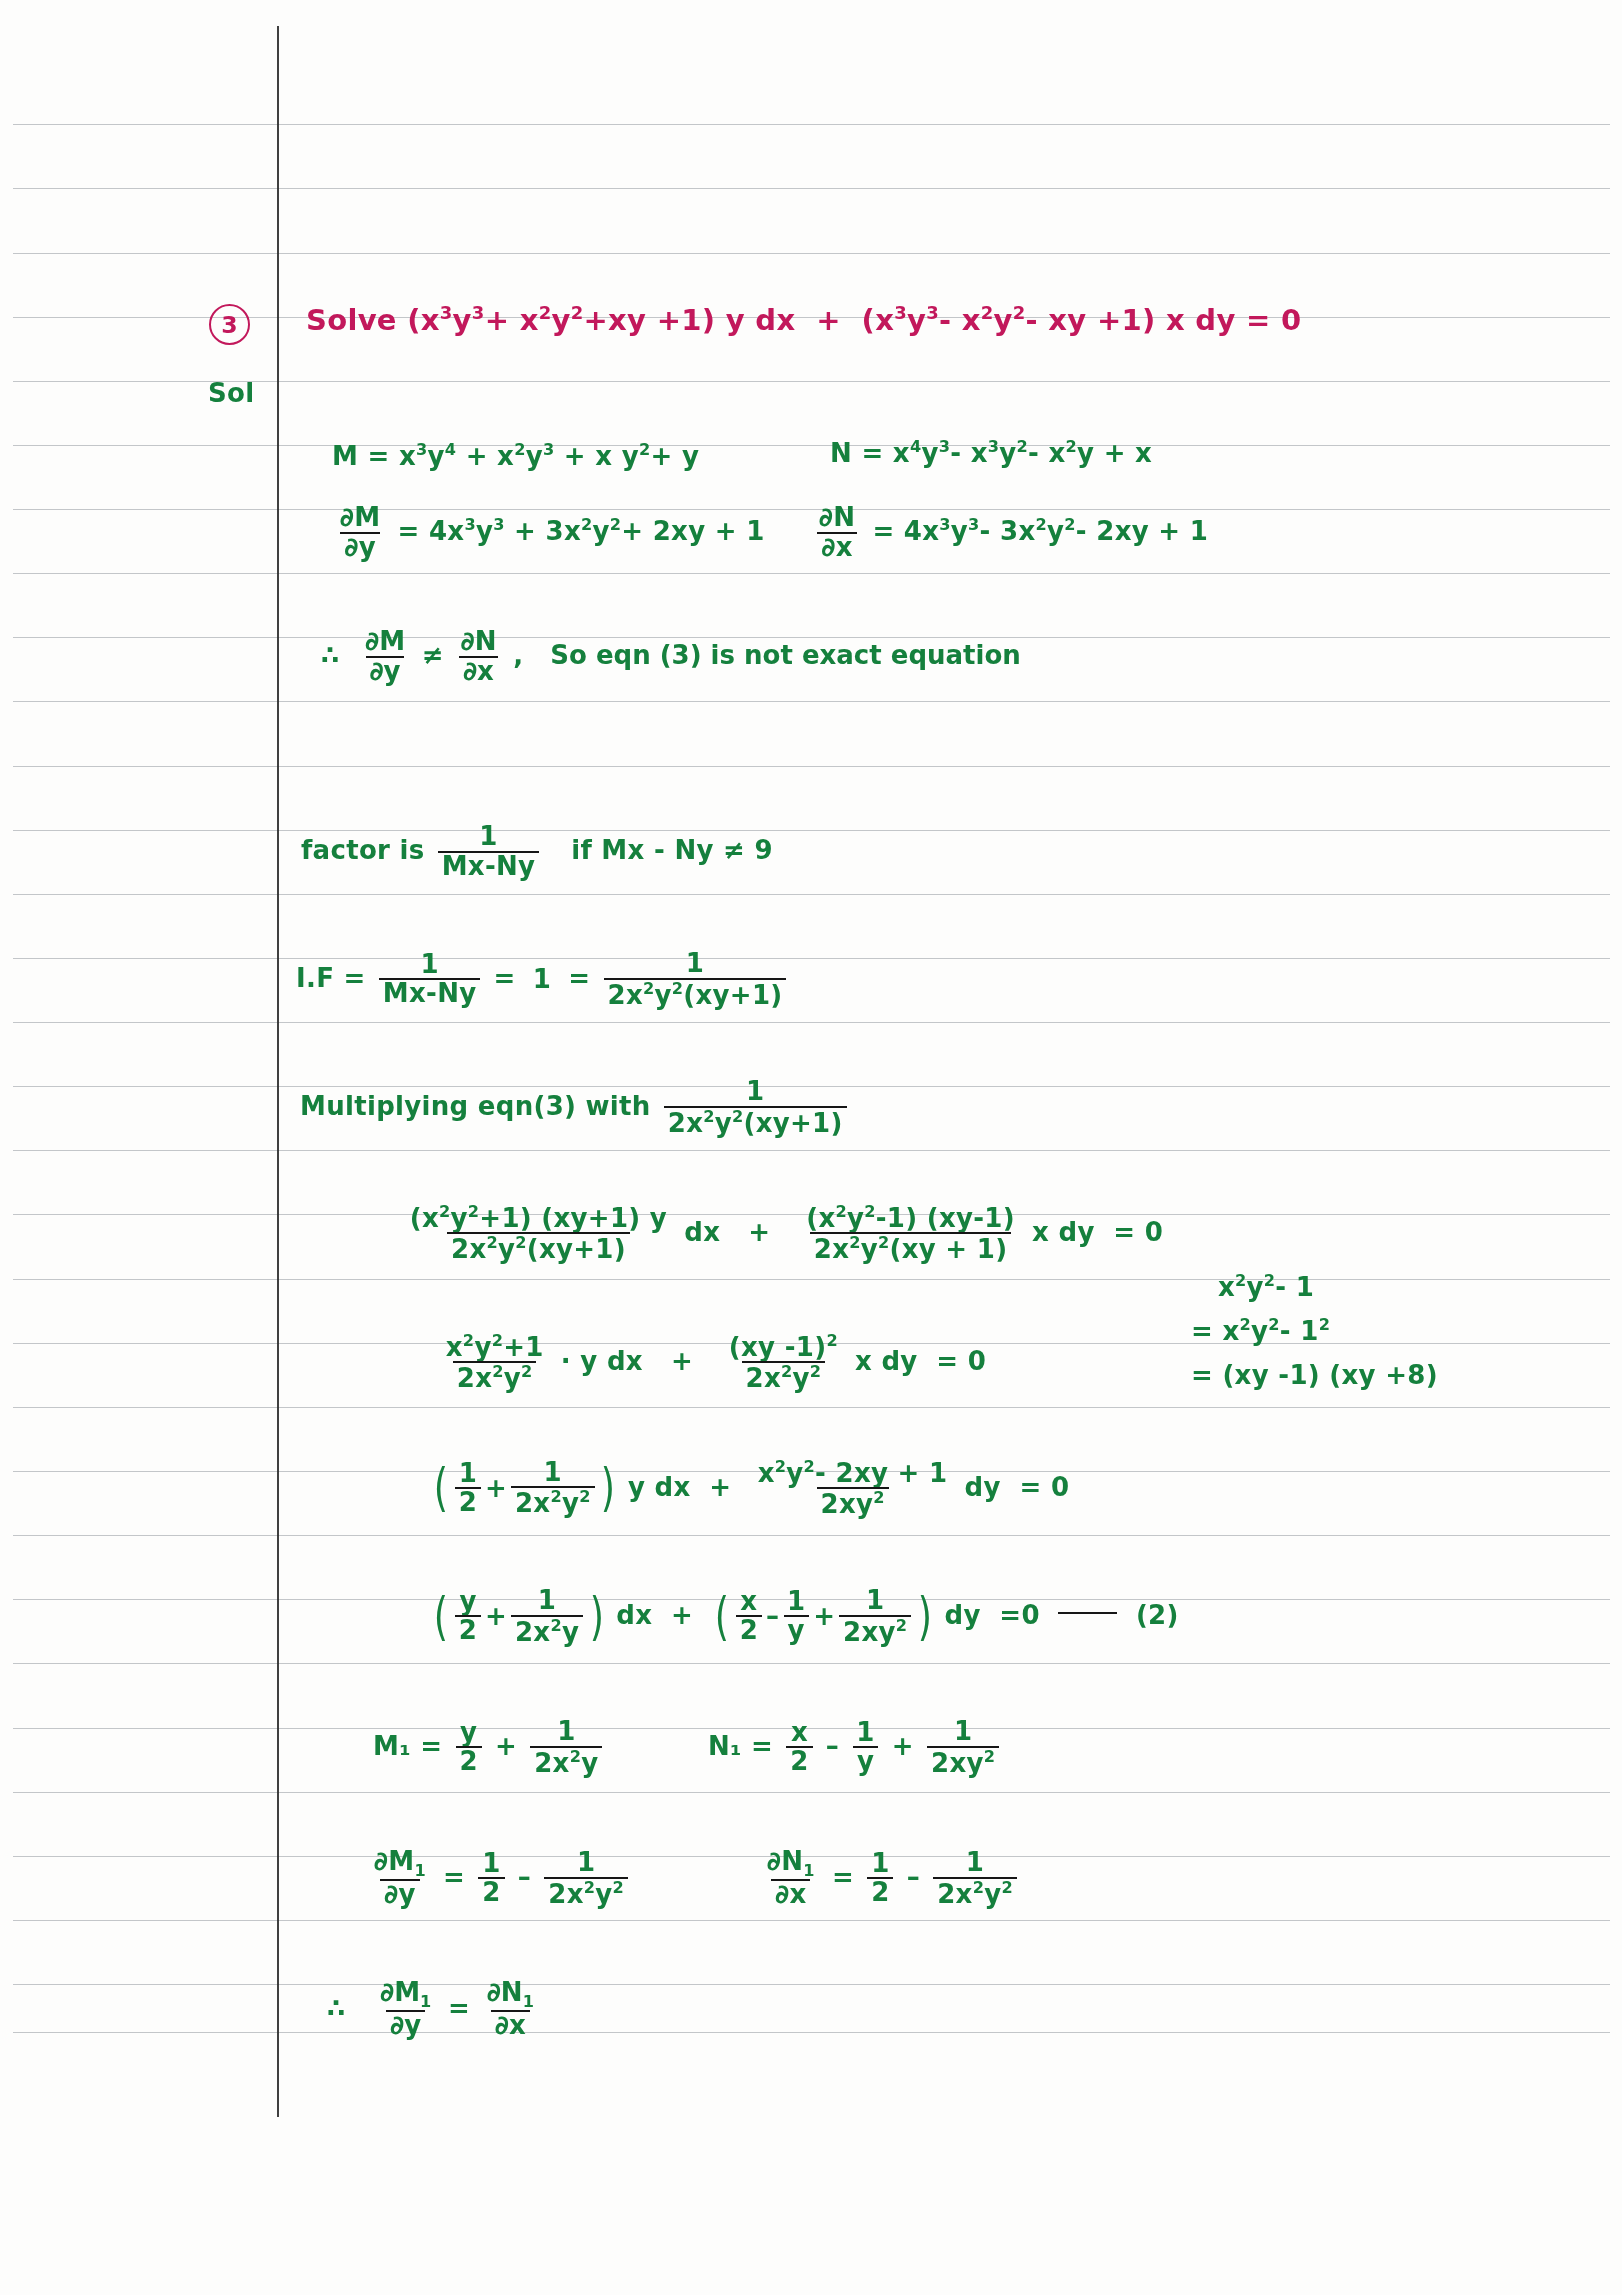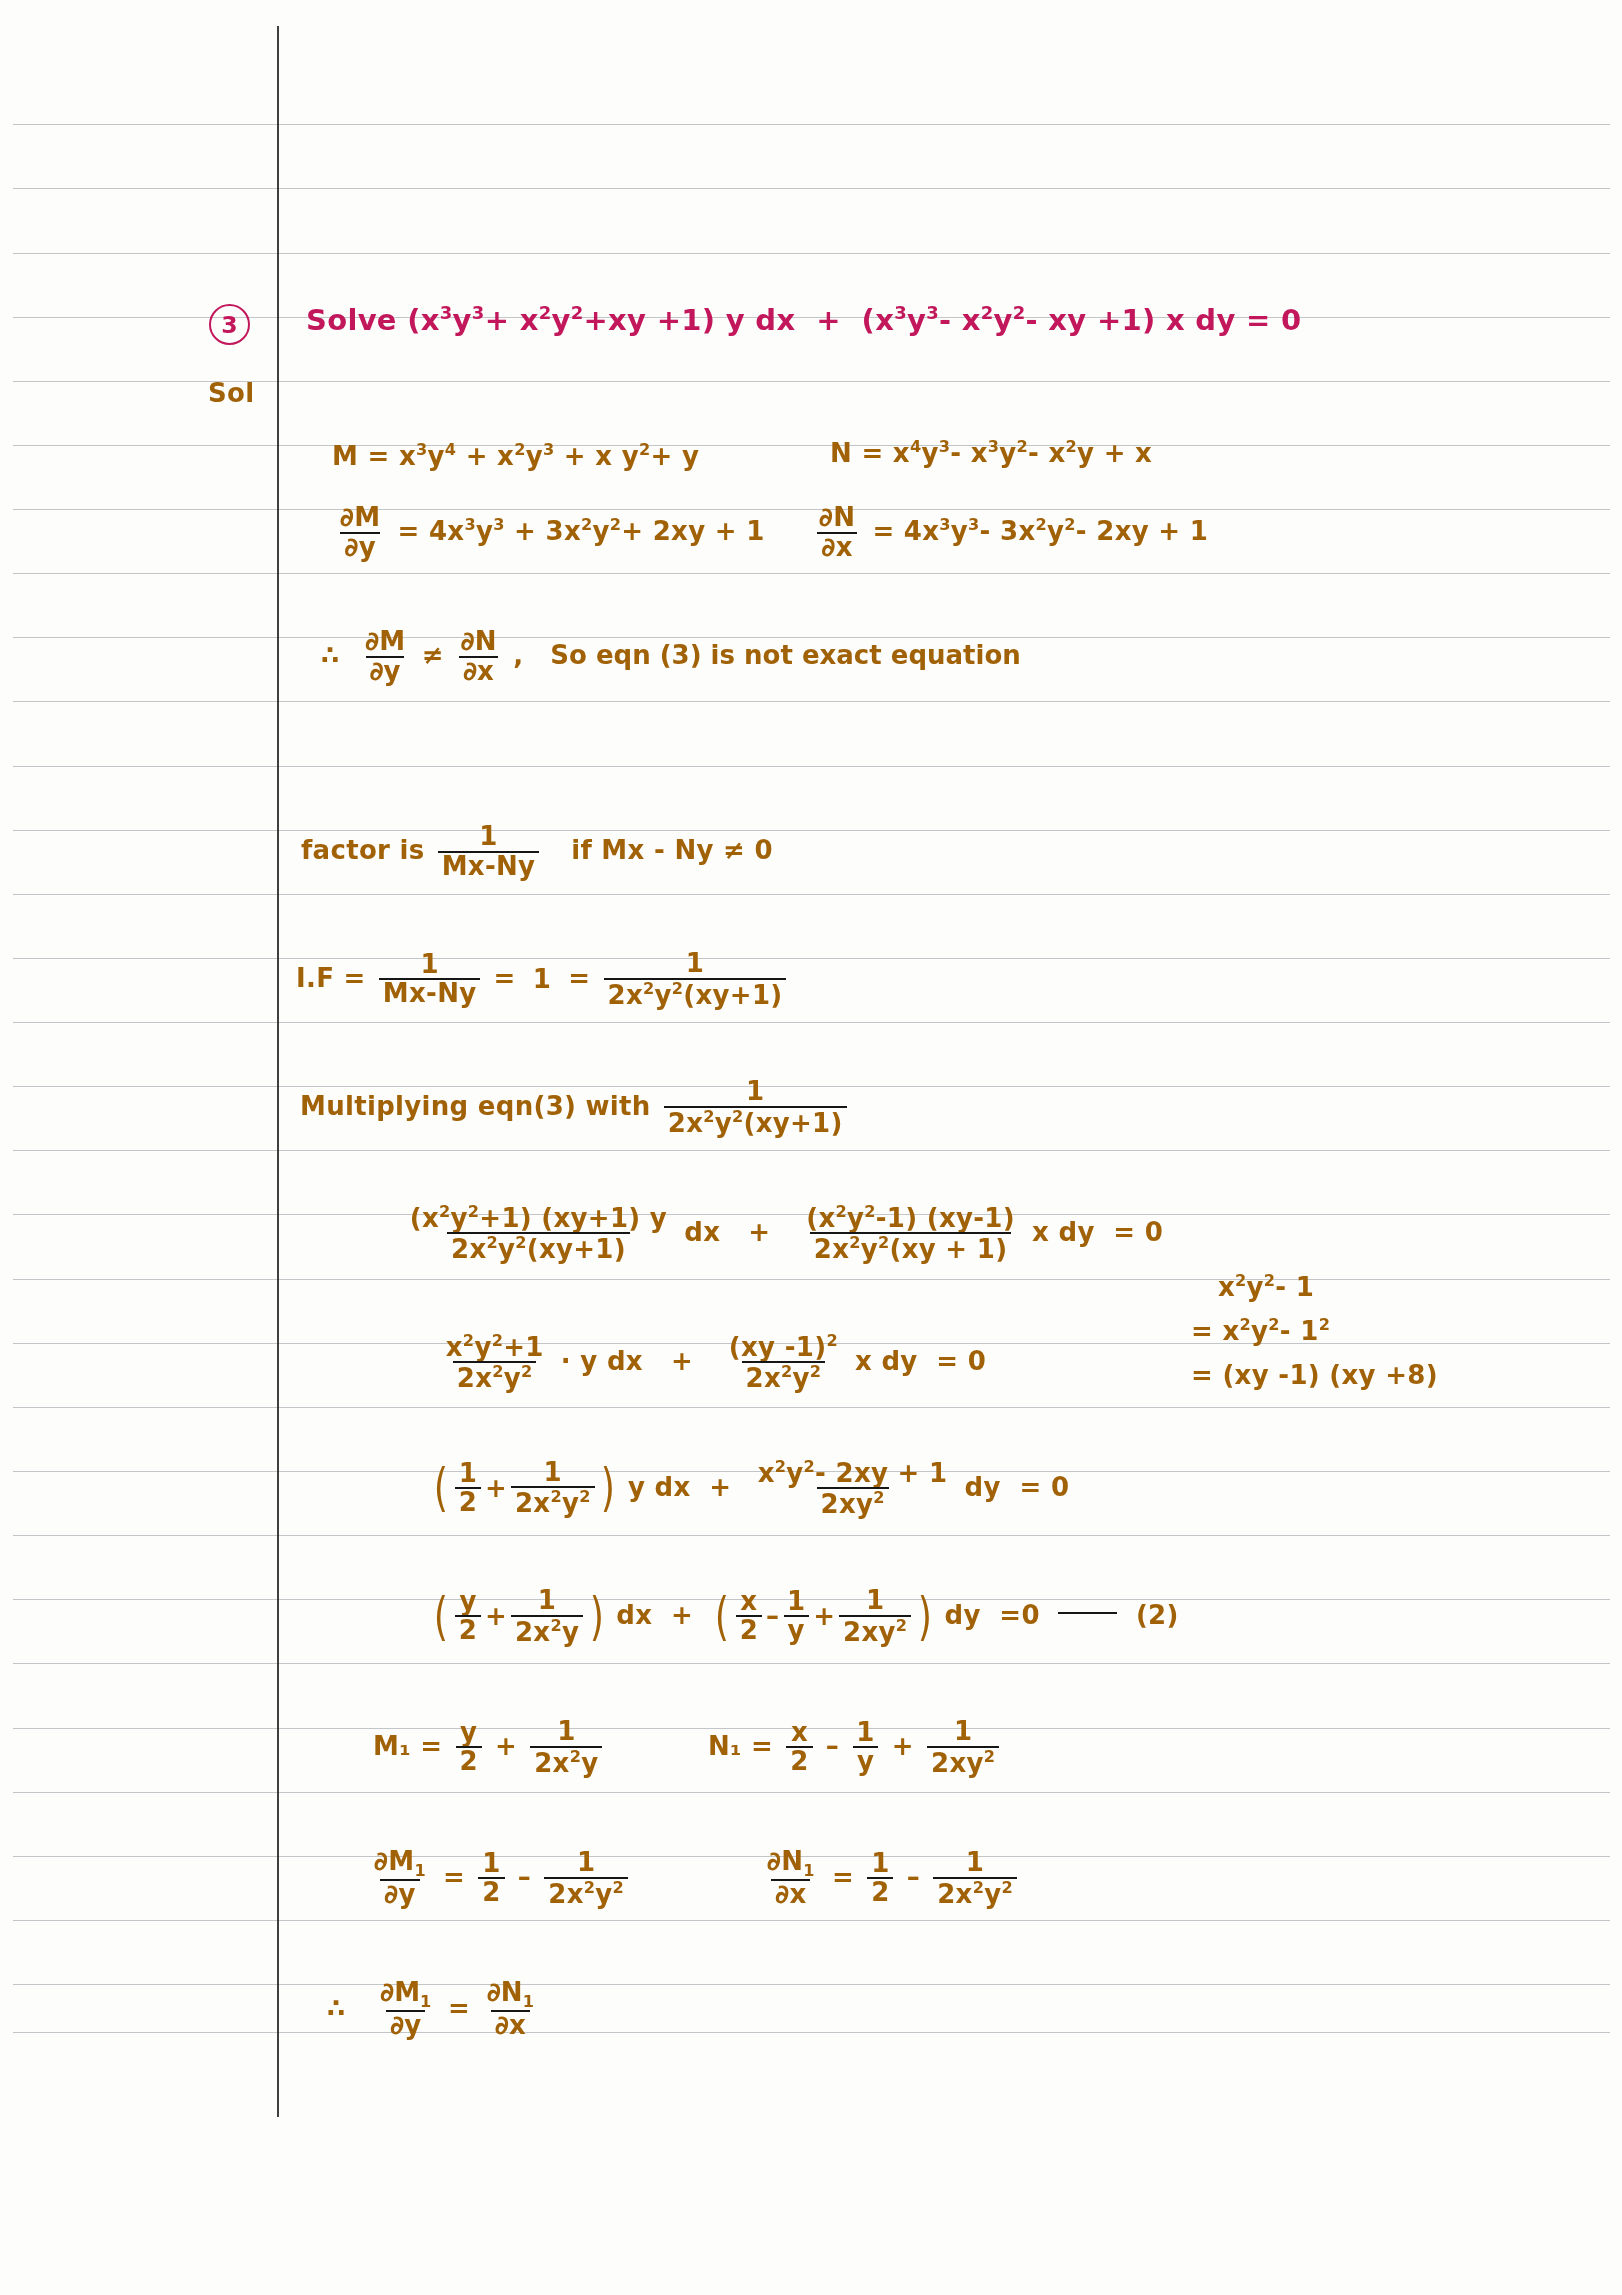--- a/index.html
+++ b/index.html
@@ -10,21 +10,21 @@
   }
 
   
   #paper{position:absolute;inset:0;background:#fdfdfc;}
   .rule{position:absolute;left:13px;right:13px;height:0.7px;
         background:#b9bcc0;opacity:.85;}
   .margin-line{position:absolute;width:2px;background:#2b2b2b;
         left:277px;top:26px;height:2091px;opacity:.9;}
 
   
-  .hw{position:absolute;white-space:nowrap;color:#a16207;
+  .hw{position:absolute;white-space:nowrap;color:#15803d;
       font-family:"DejaVu Sans", sans-serif;
       font-size:26px;font-weight:600;letter-spacing:0.3px;}
   .ink-red{color:#c2185b;}
   .big{font-size:29px;}
 
   sup{font-size:.62em;vertical-align:super;font-weight:600;}
   sub{font-size:.62em;vertical-align:sub;font-weight:600;}
 
   
   .circle-num{
@@ -140,21 +140,21 @@
   </div>
 
 
   <div class="hw" style="left:301px;top:823px">
     <span>factor  is</span>
     <span class="frac">
       <span class="num">1</span>
         <span class="den">Mx-Ny</span>
     </span>
     &nbsp;
-    <span>if   Mx - Ny  ≠ 0</span>
+    <span>if   Mx - Ny  ≠ 9</span>
   </div>
 
   <div class="hw" style="left:296px;top:950px">
     <span>I.F =</span>
     <span class="frac">
       <span class="num">1</span>
       <span class="den">Mx-Ny</span>
     </span>
     =
     <span class="frac">

